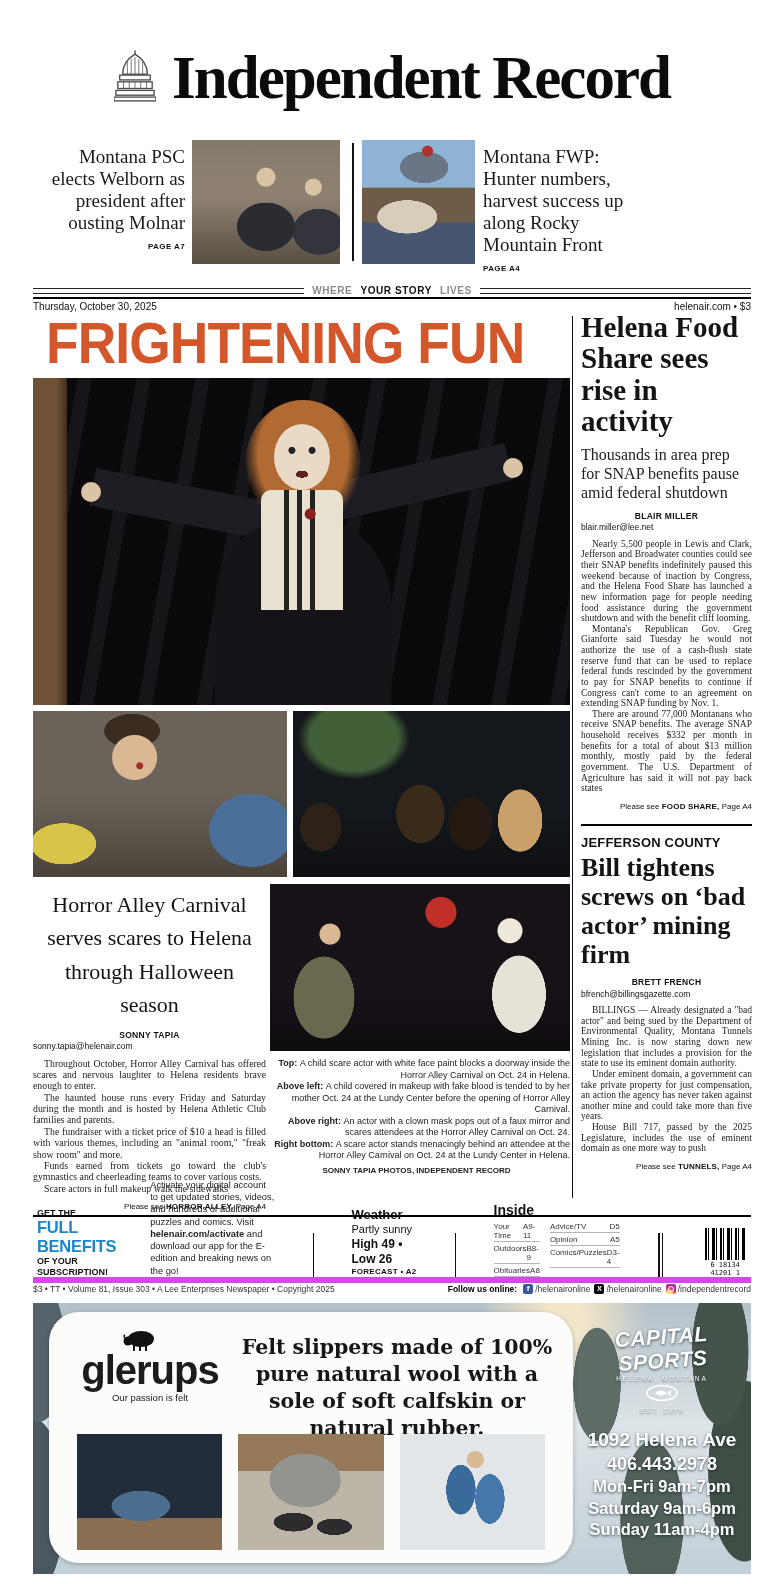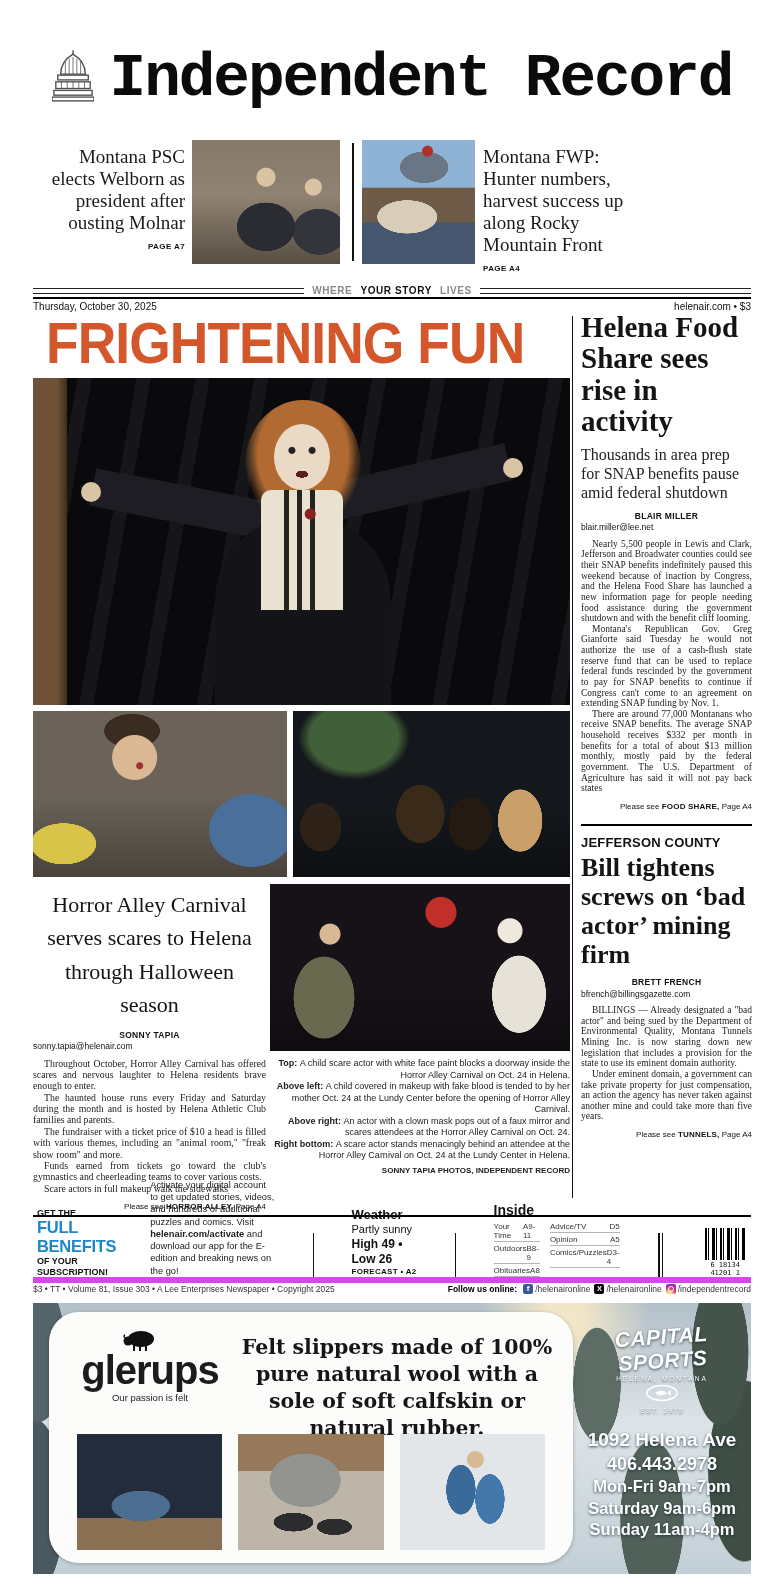--- a/index.html
+++ b/index.html
@@ -2,21 +2,21 @@
 <html><head>
 <meta charset="utf-8">
 <style>
   html,body{margin:0;padding:0;background:#e8e8e8;}
   .page{position:relative;width:784px;height:1584px;background:#fff;margin:0 auto;
         font-family:"Liberation Sans",sans-serif;color:#111;overflow:hidden;}
 
   
   .masthead{position:absolute;top:26px;left:0;right:0;height:104px;display:flex;
             align-items:center;justify-content:center;gap:16px;}
-  .masthead-title{font-family:Liberation Mono, monospace;font-weight:bold;font-size:61px;
+  .masthead-title{font-family:Liberation Serif, serif;font-weight:bold;font-size:61px;
                   letter-spacing:-2px;margin:0;color:#0b0b0b;white-space:nowrap;}
 
   
   .t-text{position:absolute;font-family:"Liberation Serif",serif;}
   .t-headline{font-size:19px;line-height:1.16;color:#1a1a1a;margin:0;}
   .t-page{font-family:"Liberation Sans",sans-serif;font-size:8px;font-weight:bold;
           letter-spacing:.4px;margin-top:8px;color:#111;}
   .t-left-text{left:33px;top:146px;width:152px;text-align:right;}
   .t-right-text{left:483px;top:146px;width:172px;text-align:left;}
   .t-divider{position:absolute;left:352px;top:143px;width:2px;height:118px;background:#111;}
@@ -108,21 +108,21 @@
   .body-copy{margin-top:5px;font-family:"Liberation Serif",serif;font-size:9.8px;
              line-height:1.16;text-align:justify;color:#1b1b1b;}
   .body-copy p{margin:0;text-indent:11px;}
   .jump{margin-top:8px;font-size:8px;text-align:right;color:#111;}
   .jump b{letter-spacing:.2px;}
 
   
   .captions{position:absolute;left:263px;top:1058px;width:307px;text-align:right;
             font-size:9px;line-height:1.28;color:#222;}
   .captions p{margin:0;}
-  .cap-credit{margin-top:4px;font-size:8px;font-weight:bold;}
+  .cap-credit{margin-top:4px;font-size:8px;font-weight:bold;text-align:center;}
 
   
   .rail-rule{position:absolute;left:572px;top:316px;width:1px;height:882px;background:#111;}
   .rail{position:absolute;left:581px;top:312px;width:171px;}
   .rail-hl{font-family:"Liberation Serif",serif;font-weight:bold;font-size:29px;
            line-height:1.08;margin:0;color:#141414;}
   .rail-sub{font-family:"Liberation Serif",serif;font-size:16px;line-height:1.18;
             margin:9px 0 0;color:#222;}
   .rail .body-copy{font-size:9.5px;line-height:1.12;}
   .rail-divider{border-top:2px solid #000;margin:13px 0 9px;}
@@ -337,20 +337,21 @@
     <article>
       <div class="kicker">JEFFERSON COUNTY</div>
       <h3 class="rail-hl2">Bill tightens screws on ‘bad actor’ mining firm</h3>
       <div class="byline">
         <div class="by-name">BRETT FRENCH</div>
         <div class="by-email">bfrench@billingsgazette.com</div>
       </div>
       <div class="body-copy">
         <p>BILLINGS — Already designated a "bad actor" and being sued by the Department of Environmental Quality, Montana Tunnels Mining Inc. is now staring down new legislation that includes a provision for the state to use its eminent domain authority.</p>
         <p>Under eminent domain, a government can take private property for just compensation, an action the agency has never taken against another mine and could take more than five years.</p>
+        <p>House Bill 717, passed by the 2025 Legislature, includes the use of eminent domain as one more way to push</p>
       </div>
       <div class="jump">
         <span>Please see </span><b>TUNNELS,</b><span> Page A4</span>
       </div>
     </article>
   </aside>
 
   <div class="strip">
     <div class="sub-promo">
       <div class="s1">GET THE</div>

